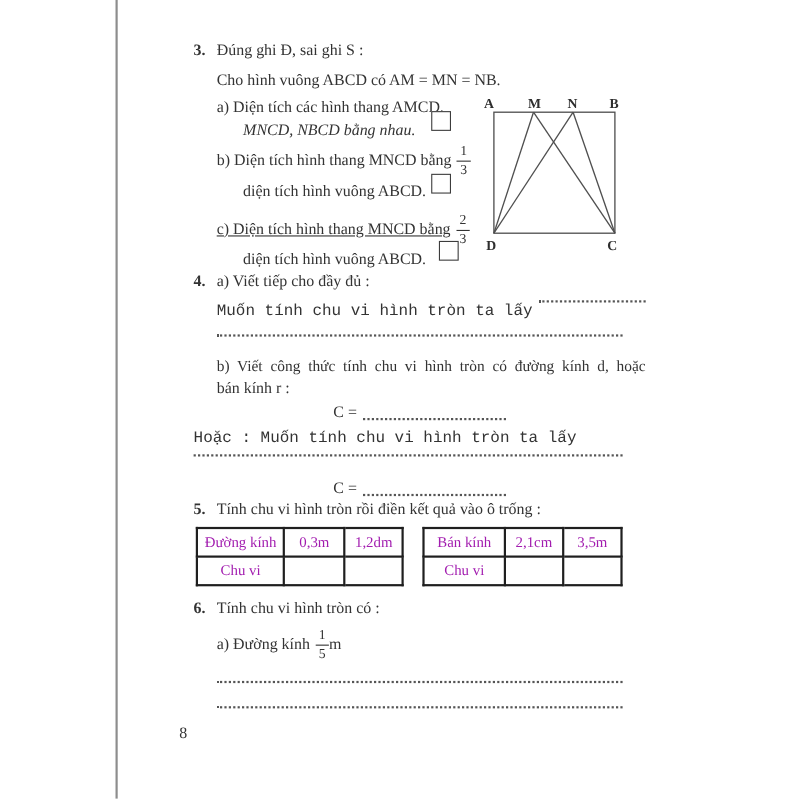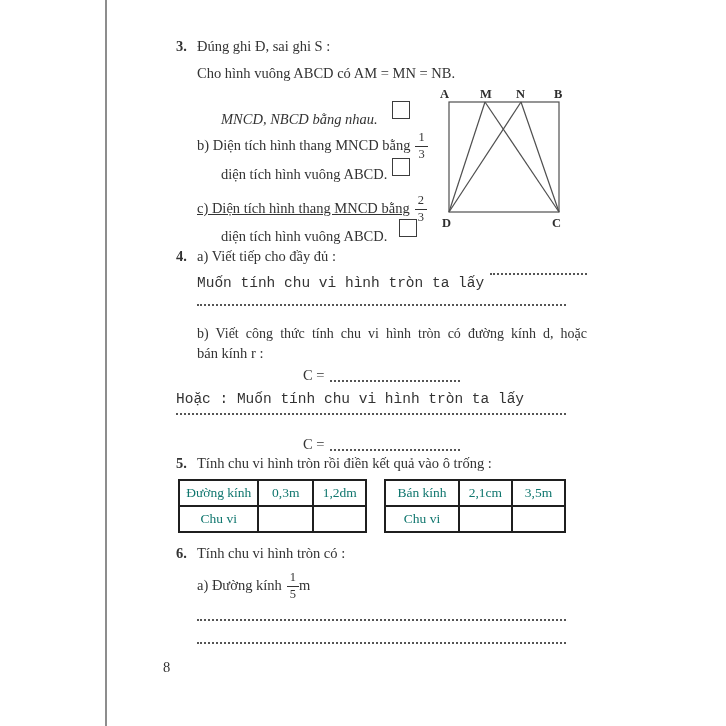--- a/index.html
+++ b/index.html
@@ -24,21 +24,21 @@
   .checkbox { position:absolute; width:16px; height:16px; border:1.5px solid #3c3c3c; background:#fff; }
 
   .frac { display:inline-block; vertical-align:middle; text-align:center;
           font-size:12.5px; line-height:1.1; margin-left:5px; }
   .frac .fn { display:block; padding:0 3px 1px; border-bottom:1px solid #333; }
   .frac .fd { display:block; padding-top:1px; }
 
   .justify { white-space:normal; text-align:justify; text-align-last:justify; width:390px; font-size:14px; }
 
   .tables { position:absolute; top:26px; left:2px; display:flex; gap:17px; }
-  table { border-collapse:collapse; font-size:13.5px; color:#0f766e; }
+  table { border-collapse:collapse; font-size:13.5px; color:#a21caf; }
   td { border:2px solid #1f1f1f; text-align:center; height:24px; padding:0 4px; }
   .t1 .c0 { width:72px; } .t1 .c1 { width:46px; } .t1 .c2 { width:44px; }
   .t2 .c0 { width:66px; } .t2 .c1 { width:44px; } .t2 .c2 { width:44px;margin-top:12px; }
 
   .figure { position:absolute; left:438px; top:87px; width:134px; height:148px; }
   .figure text { font-family:"Liberation Serif",serif; font-size:12.5px; font-weight:bold; fill:#2e2e2e; }
   .figure line, .figure rect { stroke:#4f4f4f; stroke-width:1.2; fill:none; }
 
   .pagenum { position:absolute; left:163px; top:659px; font-size:14.5px; }
 </style>
@@ -46,20 +46,21 @@
 <body>
 
 <div class="vrule"></div>
 
 <div class="sec" style="top:36px; height:212px;">
   <div class="l" style="top:0;">
     <span class="num">3.</span><span>Đúng ghi Đ, sai ghi S :</span>
   </div>
   <div class="l ind" style="top:27px;text-align:right;">Cho hình vuông ABCD có AM = MN = NB.</div>
 
+  <div class="l ind" style="top:52px;">a) Diện tích các hình thang AMCD,</div>
   <div class="l ind2" style="top:73px;font-style:italic;">MNCD, NBCD bằng nhau.</div>
   <div class="checkbox" style="left:216px; top:65px;"></div>
 
   <div class="l ind" style="top:95px;">
     <span>b) Diện tích hình thang MNCD bằng</span><span class="frac"><span class="fn">1</span><span class="fd">3</span></span>
   </div>
   <div class="l ind2" style="top:128px;">diện tích hình vuông ABCD.</div>
   <div class="checkbox" style="left:216px; top:122px;"></div>
 
   <div class="l ind" style="top:158px;text-decoration:underline;">

